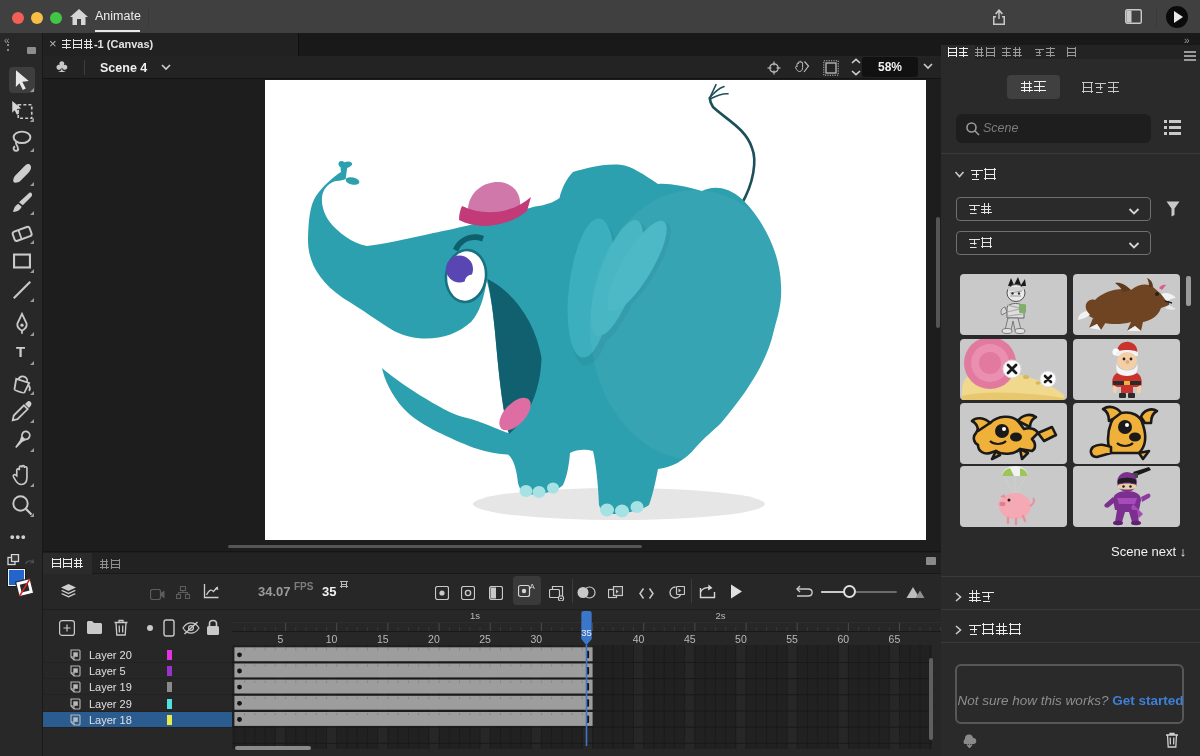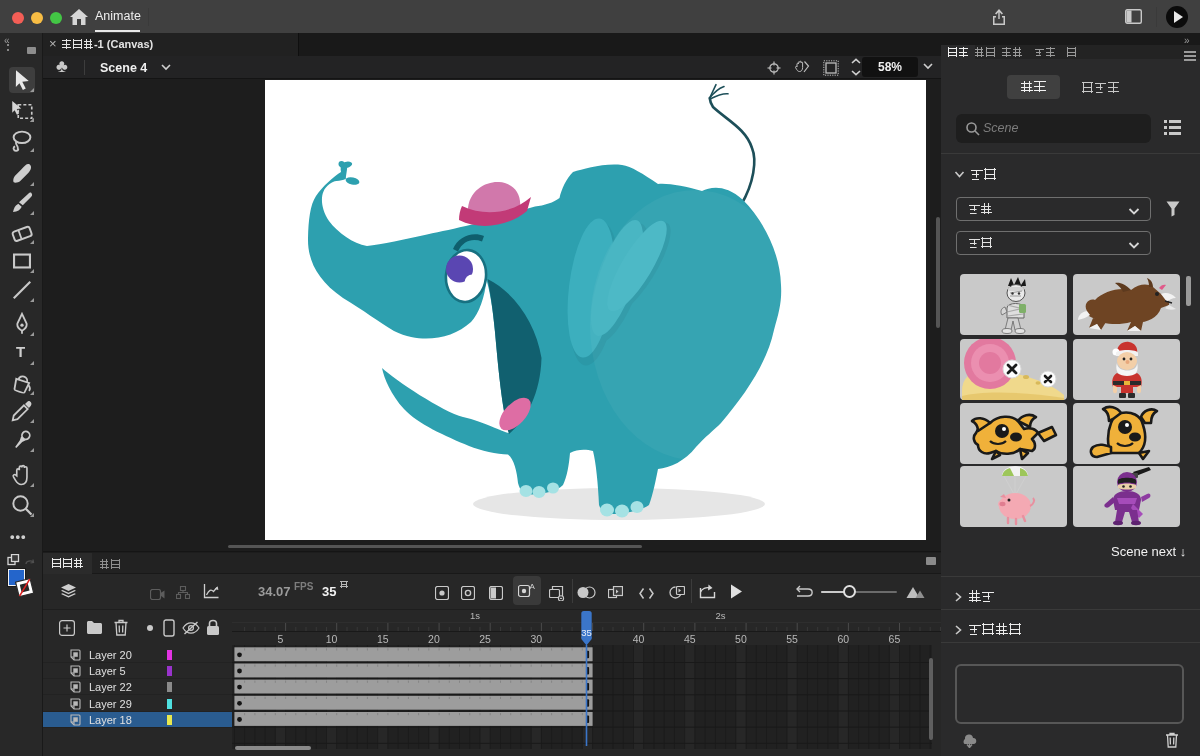--- a/index.html
+++ b/index.html
@@ -609,20 +609,21 @@
           <path d="M3 2 L7.5 6 L3 10" stroke="#c9c9c9" stroke-width="1.6" fill="none"></path>
         </svg></div>
     <div class="abs" id="st-tx"><span class="cj cjc"></span><span class="cj cjd"></span></div>
     <div class="abs" id="rdiv3"></div>
     <div class="abs" id="sd-ch"><svg width="10" height="12" viewBox="0 0 10 12">
           <path d="M3 2 L7.5 6 L3 10" stroke="#c9c9c9" stroke-width="1.6" fill="none"></path>
         </svg></div>
     <div class="abs" id="sd-tx"><span class="cj cjd"></span><span class="cj cjb"></span><span class="cj cjc"></span><span class="cj cjb"></span></div>
     <div class="abs" id="rdiv4"></div>
     <div class="abs" id="infobox"></div>
+    <div class="abs" id="infotxt">Not sure how this works? <b>Get started</b></div>
     <div class="abs" id="cloudic"><svg width="19" height="15" viewBox="0 0 19 15">
           <path d="M5 6 A4 4 0 0 1 13 5 A3 3 0 0 1 13.5 11 L4.5 11 A3.2 3.2 0 0 1 5 6 Z" fill="#8a8a8a"></path>
           <path d="M9.5 8 L9.5 14 M7 11.5 L9.5 14.5 L12 11.5" stroke="#8a8a8a" stroke-width="1.4" fill="none"></path>
         </svg></div>
     <div class="abs" id="trashic2"><svg width="14" height="16" viewBox="0 0 14 16">
           <path d="M1 3 L13 3 M5 3 L5 1.5 L9 1.5 L9 3 M2.5 3 L3.2 15 L10.8 15 L11.5 3 M5.2 5.5 L5.4 12.5 M8.8 5.5 L8.6 12.5" stroke="#d0d0d0" stroke-width="1.3" fill="none"></path>
         </svg></div>
   </div>
 
   <div class="abs" id="timeline">
@@ -853,21 +854,21 @@
           </svg>
 <span class="nm">Layer 5</span>
           <span class="sw" style="background:#9933cc;"></span>
         </div>
         <div class="abs lrow" style="top:34.3px;">
 <svg width="12" height="12" viewBox="0 0 12 12">
             <path d="M2 1 L10 1 C10.7 1 11 1.4 11 2 L11 10 C11 10.6 10.7 11 10 11 L5 11 L2 8 Z" fill="none" stroke="#b9b9b9" stroke-width="1.1"></path>
             <path d="M2 8 L5 8 L5 11" fill="none" stroke="#b9b9b9" stroke-width="1.1"></path>
             <rect x="4.3" y="3.3" width="4.5" height="4.5" fill="#b9b9b9"></rect>
           </svg>
-<span class="nm">Layer 22</span>
+<span class="nm">Layer 19</span>
           <span class="sw" style="background:#8a8a8a;"></span>
         </div>
         <div class="abs lrow" style="top:50.5px;">
 <svg width="12" height="12" viewBox="0 0 12 12">
             <path d="M2 1 L10 1 C10.7 1 11 1.4 11 2 L11 10 C11 10.6 10.7 11 10 11 L5 11 L2 8 Z" fill="none" stroke="#b9b9b9" stroke-width="1.1"></path>
             <path d="M2 8 L5 8 L5 11" fill="none" stroke="#b9b9b9" stroke-width="1.1"></path>
             <rect x="4.3" y="3.3" width="4.5" height="4.5" fill="#b9b9b9"></rect>
           </svg>
 <span class="nm">Layer 29</span>
           <span class="sw" style="background:#4fe0e0;"></span>

